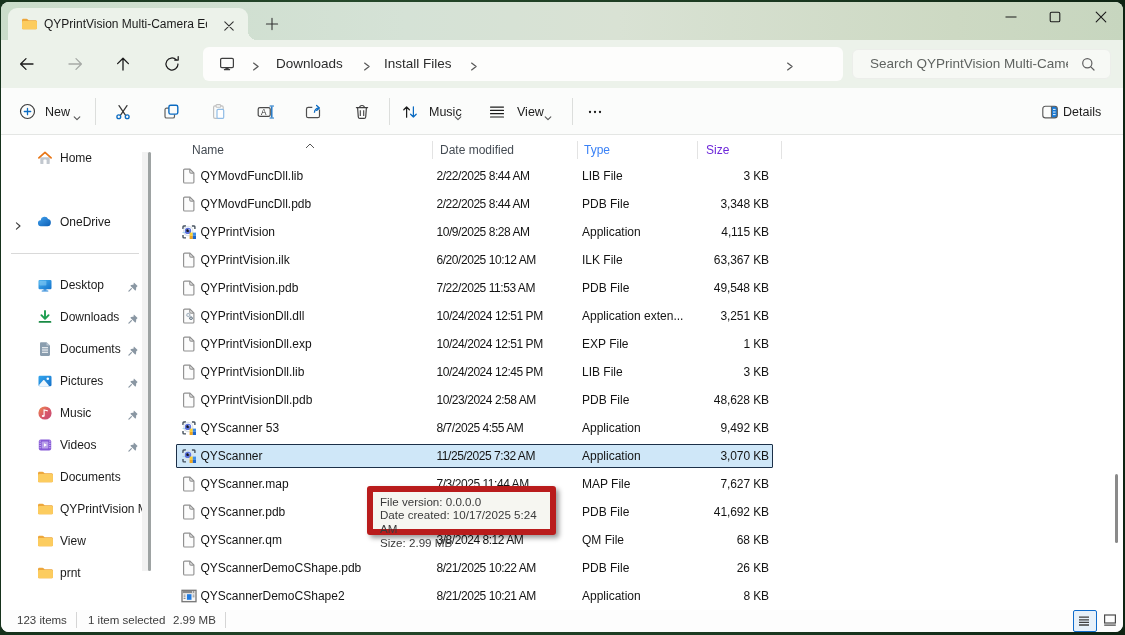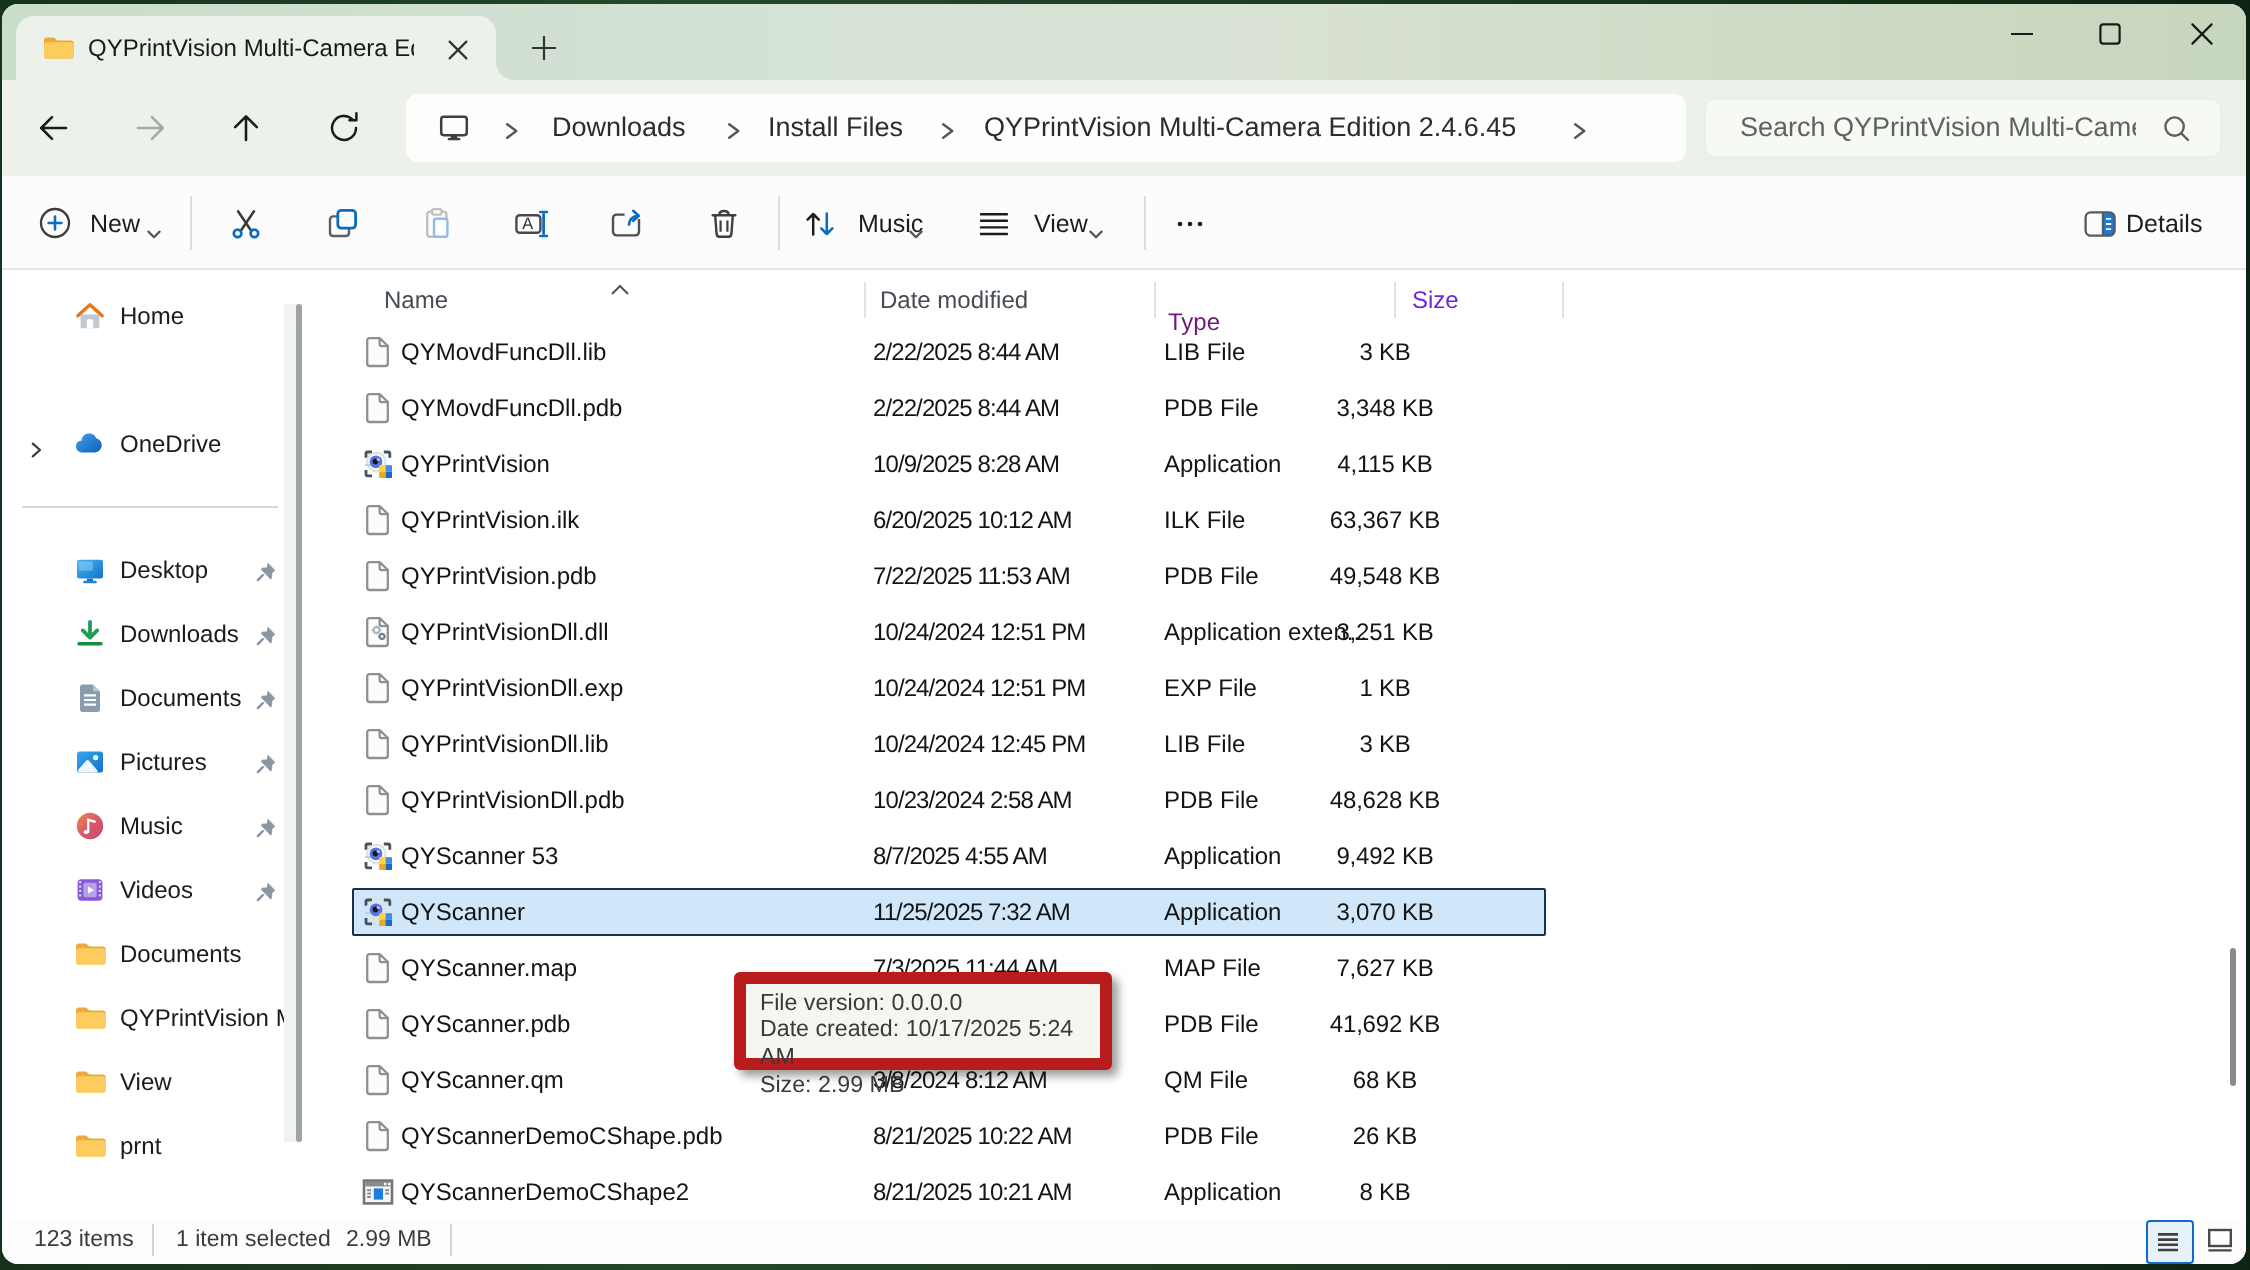--- a/index.html
+++ b/index.html
@@ -29,35 +29,35 @@
 .sitem{position:absolute;left:0;width:162px;height:20px}
 .sic{position:absolute;left:36px;top:2px}
 .slab{position:absolute;left:59px;top:3px;font-size:12px;color:#1b1b1b;white-space:nowrap}
 .pin{position:absolute;left:126px;top:4px}
 .ssep{position:absolute;left:10px;top:118px;width:128px;height:1px;background:#d9d9d9}
 .sscroll{position:absolute;left:141px;top:17px;width:9px;height:419px;background:#f2f2f2}
 .sthumb{position:absolute;left:147px;top:17px;width:3px;height:419px;background:#9ea3a3;border-radius:2px}
 .hdr{position:absolute;left:175px;top:3px;width:606px;height:24px}
 .hname{position:absolute;left:16px;top:5px;font-size:12px;color:#454c54}
 .hdate{position:absolute;left:264px;top:5px;font-size:12px;color:#454c54}
-.htype{position:absolute;left:408px;top:16px;font-size:12px;color:#701a75}
+.htype{position:absolute;left:408px;top:5px;font-size:12px;color:#3b82f6}
 .hsize{position:absolute;left:530px;top:5px;font-size:12px;color:#6d28d9}
 .hsep{position:absolute;top:3px;width:1px;height:18px;background:#e3e3e3}
 .hchev{position:absolute;left:129px;top:-3px}
 .row{position:absolute;left:175px;width:597px;height:24px;font-size:12px;color:#141414}
 .row.sel{background:#cfe7f8;border:1px solid #1c3048;border-radius:1px}
 .ric{position:absolute;left:5px;top:4px;width:16px;height:16px}
 .row.sel .ric{left:4px;top:3px}
 .rname{position:absolute;left:24.5px;top:5px;white-space:nowrap}
 .row.sel .rname{left:23.5px;top:4px}
 .rdate{position:absolute;left:260.5px;top:5px;letter-spacing:-0.45px}
 .row.sel .rdate{left:259.5px;top:4px}
 .rtype{position:absolute;left:406px;top:5px}
 .row.sel .rtype{left:405px;top:4px}
-.rsize{position:absolute;left:440px;top:5px;width:153px;text-align:center;letter-spacing:-0.1px}
+.rsize{position:absolute;left:440px;top:5px;width:153px;text-align:right;letter-spacing:-0.1px}
 .row.sel .rsize{left:439px;top:4px}
 .vscroll{position:absolute;right:3px;top:2px;width:12px;height:471px}
 .vthumb{position:absolute;left:7px;top:337px;width:2.5px;height:69px;background:#8a8a8a;border-radius:2px}
 .statusbar{position:absolute;left:0;top:608px;width:100%;height:22px;background:#fdfdfd;font-size:11.5px;color:#3c3c3c}
 .tooltip{position:absolute;left:366px;top:484px;width:189px;height:49px;background:#f6f6f1;border:6px solid #b91c1c;border-radius:3px;box-shadow:3px 3px 5px rgba(0,0,0,.4);font-size:11.6px;color:#3a3a3a;padding:2.5px 0 0 7px;line-height:13.9px}
 </style></head><body>
 <div class="window">
   <div class="titlebar">
     <div class="tab">
       <span class="fi"><svg width="16" height="16" viewBox="0 0 16 16" style="">
@@ -106,21 +106,20 @@
             <path d="M3.6 2.1 8.1 5.5 3.6 8.9" fill="none" stroke="#585858" stroke-width="1.25" stroke-linecap="round" stroke-linejoin="round"></path>
           </svg></span>
       <span class="crumb" style="left:73px">Downloads</span>
       <span class="cchev" style="left:158px"><svg width="11" height="11" viewBox="0 0 11 11" style="">
             <path d="M3.6 2.1 8.1 5.5 3.6 8.9" fill="none" stroke="#585858" stroke-width="1.25" stroke-linecap="round" stroke-linejoin="round"></path>
           </svg></span>
       <span class="crumb" style="left:181px">Install Files</span>
       <span class="cchev" style="left:265px"><svg width="11" height="11" viewBox="0 0 11 11" style="">
             <path d="M3.6 2.1 8.1 5.5 3.6 8.9" fill="none" stroke="#585858" stroke-width="1.25" stroke-linecap="round" stroke-linejoin="round"></path>
           </svg></span>
-      <span class="crumb" style="left:289px">QYPrintVision Multi-Camera Edition 2.4.6.45</span>
       <span class="cchev" style="left:581px"><svg width="11" height="11" viewBox="0 0 11 11" style="">
             <path d="M3.6 2.1 8.1 5.5 3.6 8.9" fill="none" stroke="#585858" stroke-width="1.25" stroke-linecap="round" stroke-linejoin="round"></path>
           </svg></span>
     </div>
     <div class="searchbar">
       <span class="ph">Search QYPrintVision Multi-Came</span>
       <span class="mg"><svg width="15" height="15" viewBox="0 0 15 15" style="">
             <circle cx="6.3" cy="6.3" r="4.6" fill="none" stroke="#5f5f5f" stroke-width="1.2"></circle>
             <path d="M9.8 9.8 13 13" stroke="#5f5f5f" stroke-width="1.2" stroke-linecap="round"></path>
           </svg></span>

